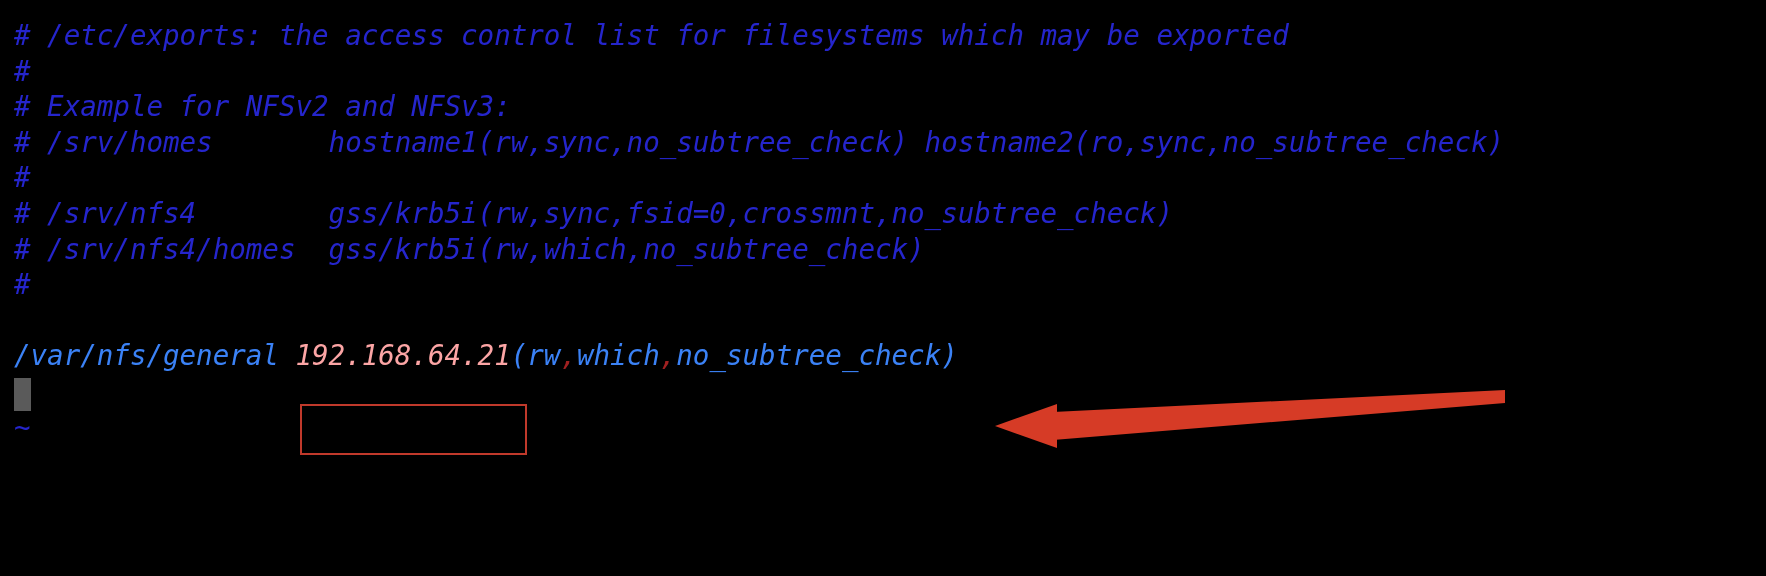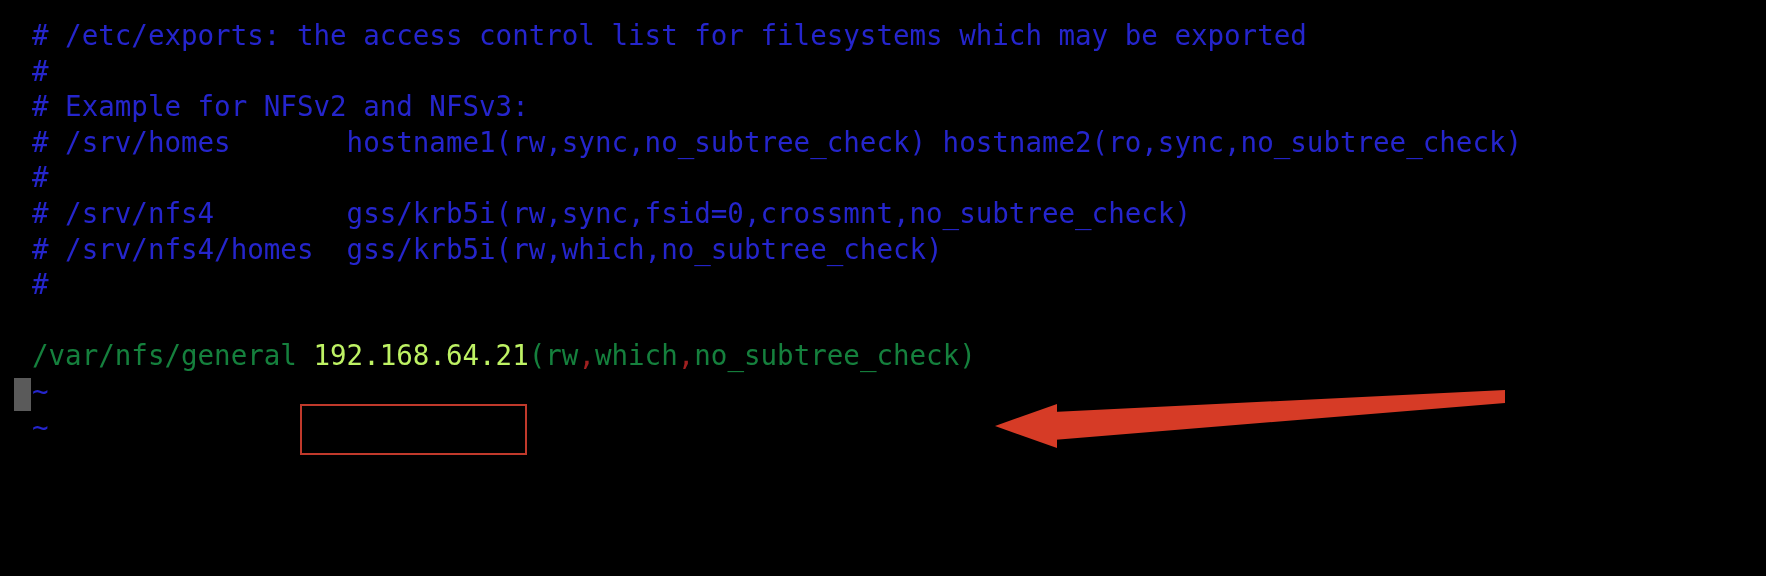--- a/index.html
+++ b/index.html
@@ -29,28 +29,29 @@
     padding-top: 18px;
     box-sizing: border-box;
   }
 
   .line {
     height: 35.6px;
     line-height: 35.6px;
     white-space: pre;
     font-size: 27.5px;
     letter-spacing: 0px;
-    padding-left: 32px;
+    padding-left: 14px;
     color: #2525cc;
+    font-style: italic;
   }
 
   .comment { color: #2525cc; }
   .tilde   { color: #2525cc; }
-  .plain   { color: #15803d; }
-  .ipaddr  { color: #bef264; }
+  .plain   { color: #3b82f6; }
+  .ipaddr  { color: #fca5a5; }
   .punct   { color: #a02020; }
   .empty   { color: transparent; }
 
   
   .cursor-block {
     position: absolute;
     left: 14px;
     top: 378px;
     width: 17px;
     height: 33px;

